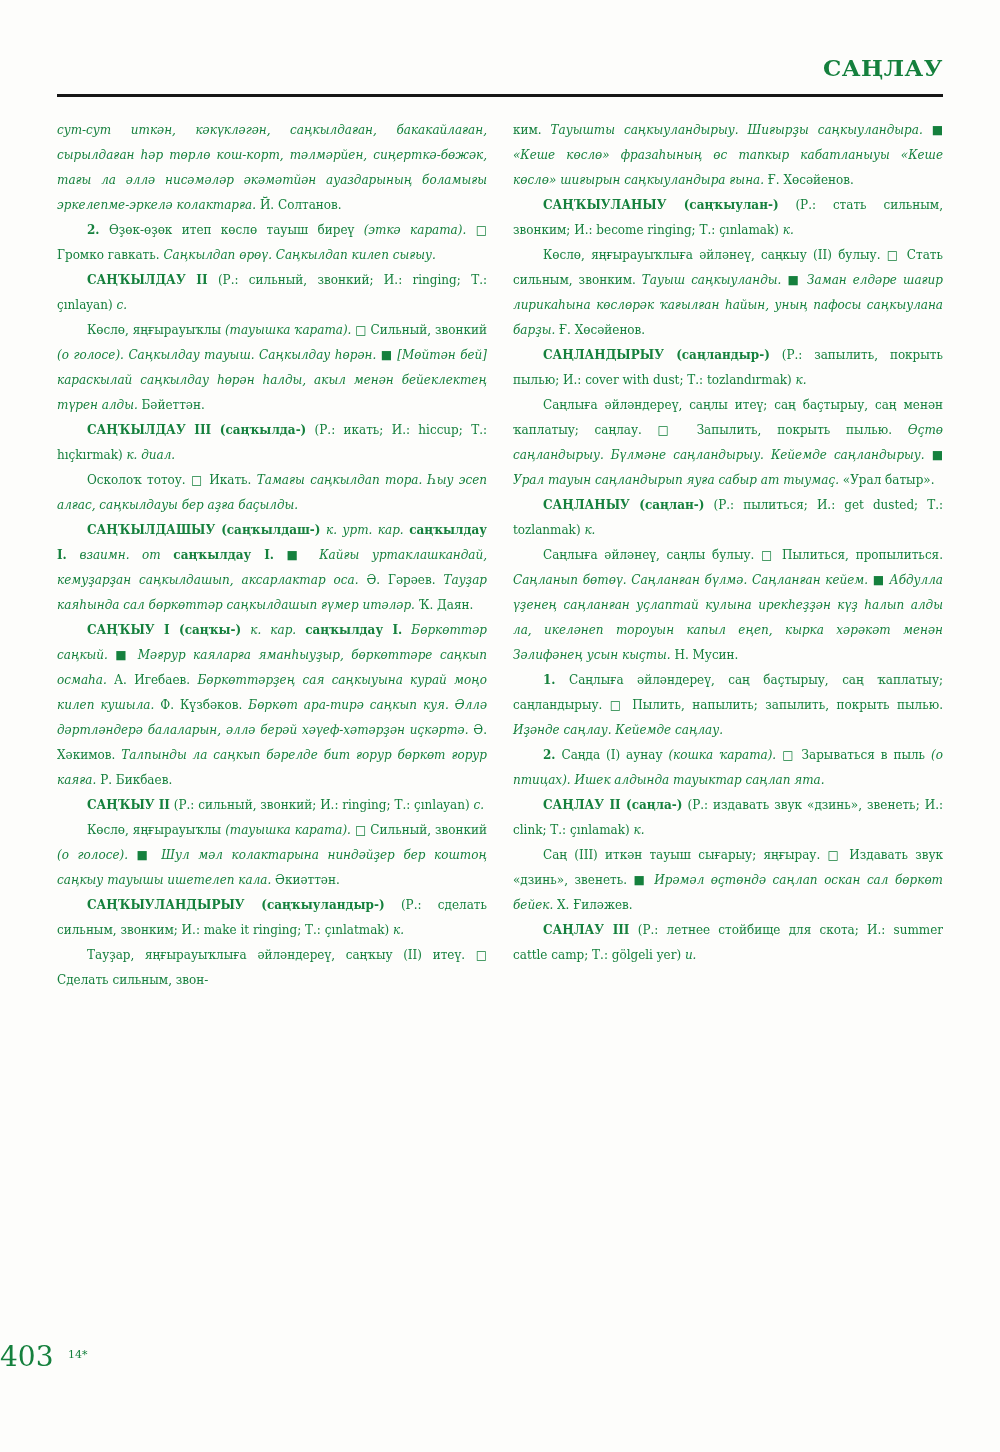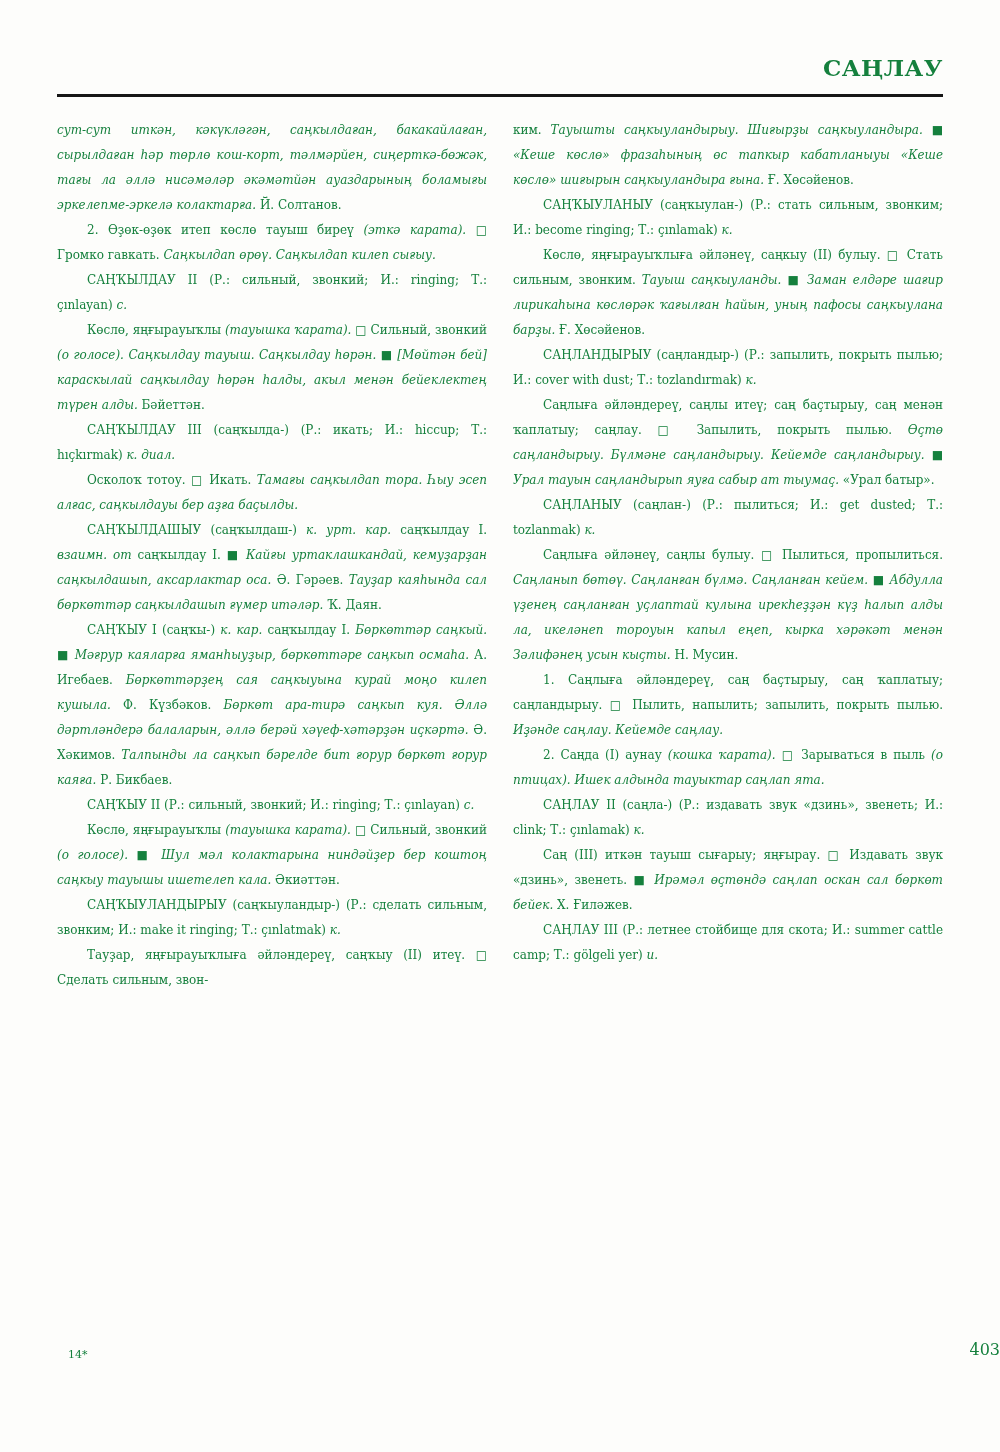--- a/index.html
+++ b/index.html
@@ -33,31 +33,31 @@
   }
   .column {
     width: 430px;
     font-size: 12px;
     line-height: 25px;
     text-align: justify;
   }
   .para { margin: 0; }
   .para.indent { text-indent: 30px; }
   .i { font-style: italic; }
-  .b { font-weight: normal; }
+  .b { font-weight: bold; }
   .signature-mark {
     position: absolute;
     left: 68px; top: 1348px;
     font-size: 11px;
   }
   .page-number {
     position: absolute;
     left: 0; top: 1340px; width: 1000px;
-    text-align: right;
-    font-size: 16px;
+    text-align: left;
+    font-size: 28px;
   }
 </style>
 </head>
 <body>
 
 <div class="page">
   <div class="running-head">САҢЛАУ</div>
   <div class="header-rule"></div>
   <div class="columns">
     <div class="column">

